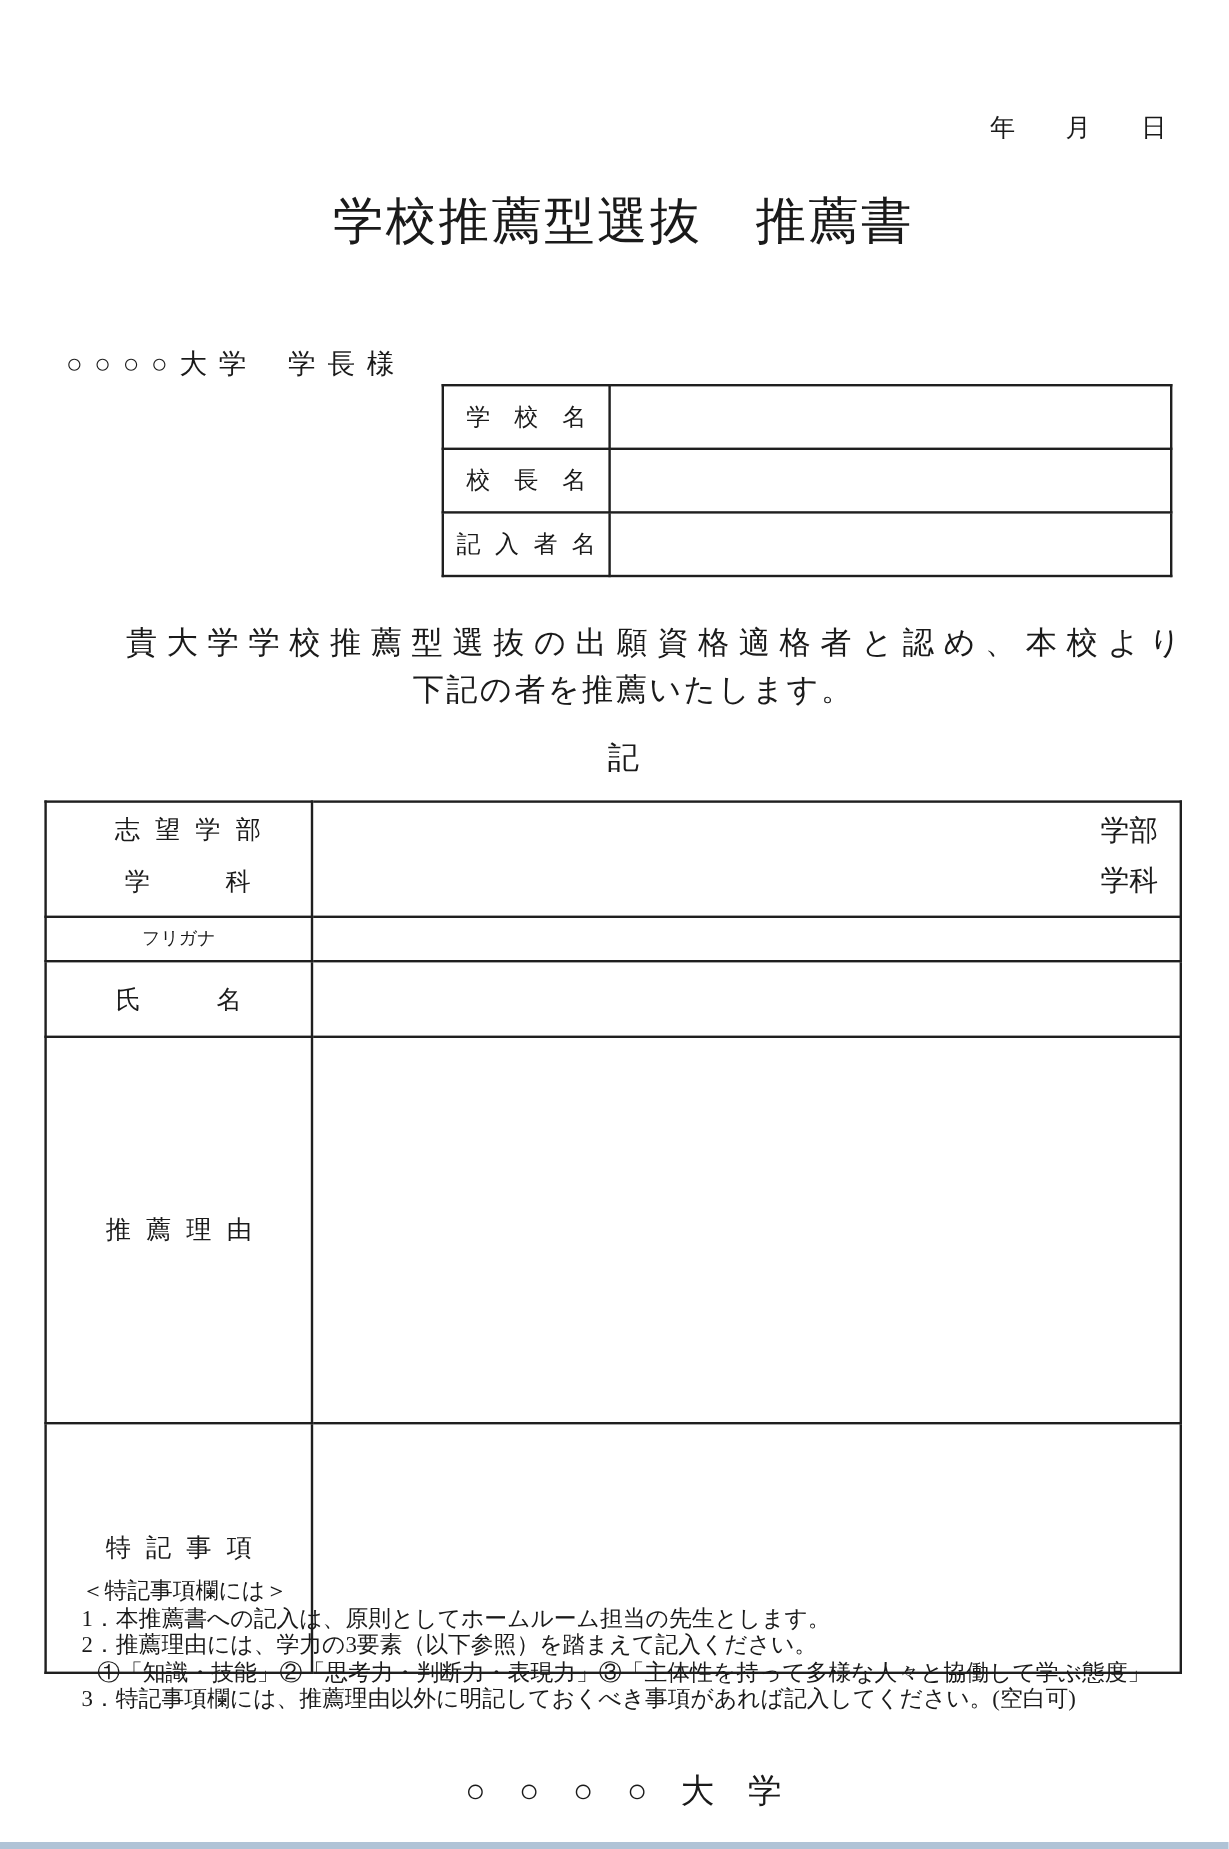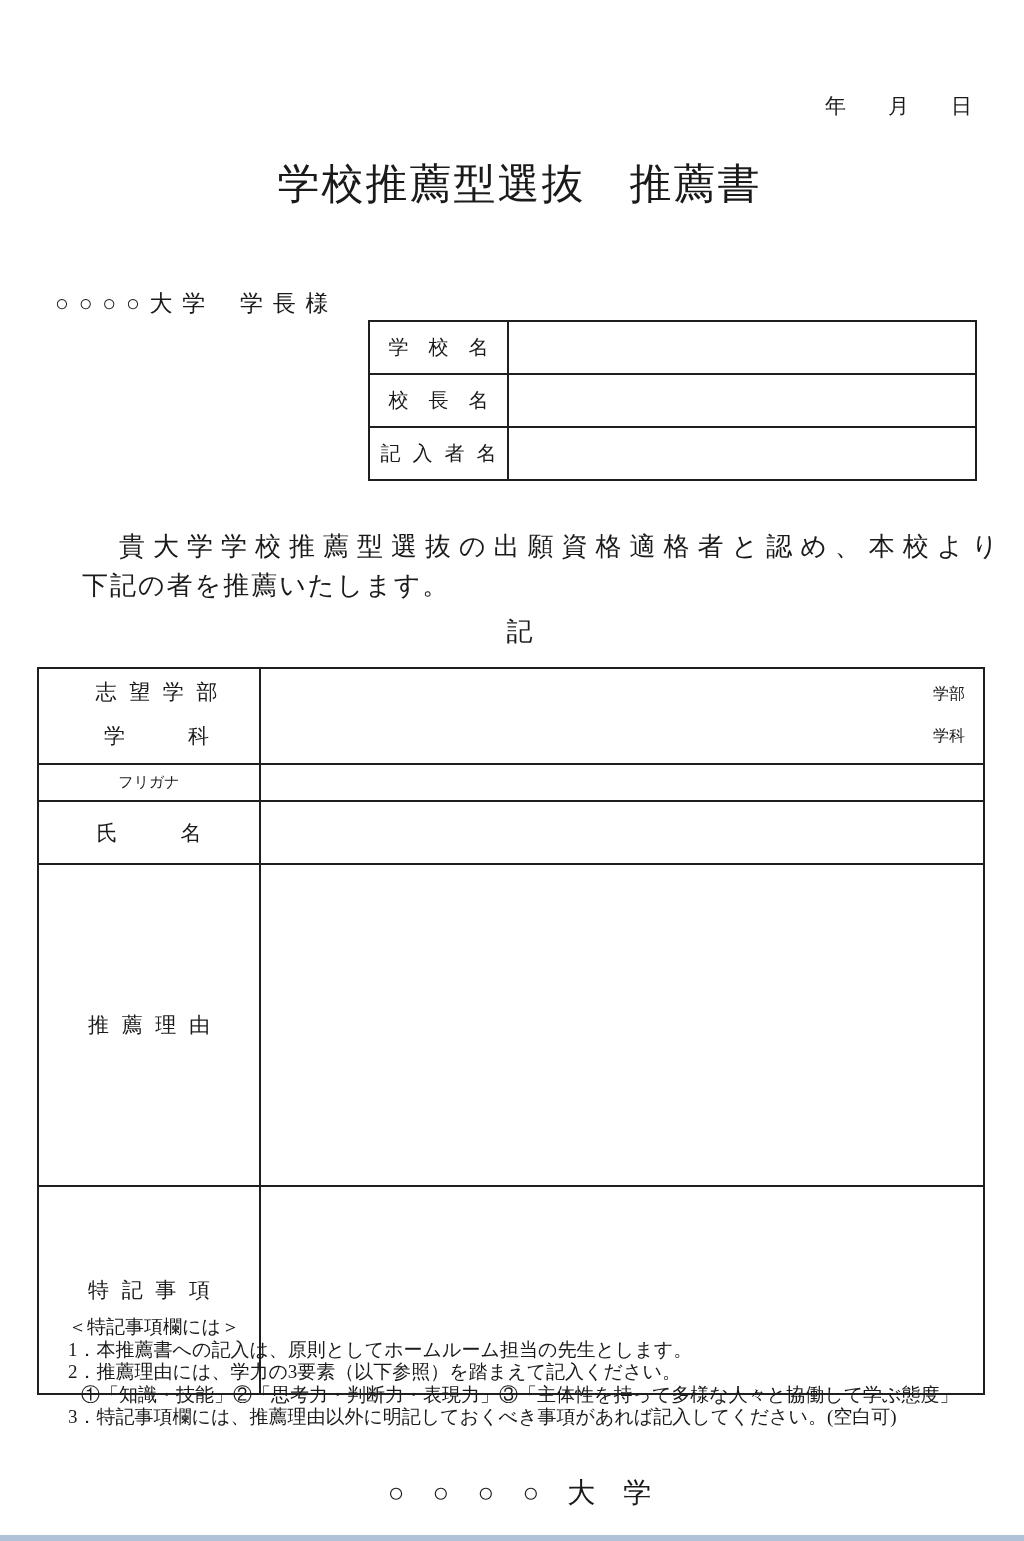--- a/index.html
+++ b/index.html
@@ -56,28 +56,27 @@
   .school-table td { height: 53px; }
   .school-table .label-cell {
     width: 139px;
     text-align: center;
     font-size: 20px;
   }
 
   .body-par {
     position: absolute;
     top: 516px;
-    left: 52px;
+    left: 38px;
     width: 950px;
     font-size: 26px;
     line-height: 39px;
-    margin-top: 11px;
   }
   .body-line1 { text-indent: 37px; letter-spacing: 8px; white-space: nowrap; }
-  .body-line2 { letter-spacing: 2px; }
+  .body-line2 { letter-spacing: 2px; text-align: center; }
 
   .record-heading {
     position: absolute;
     top: 614px;
     left: 0;
     width: 100%;
     text-align: center;
     font-size: 26px;
   }
 
@@ -98,21 +97,21 @@
   .row-name td { height: 63px; margin-left: 40px; }
   .row-reason td { height: 322px; }
   .row-special td { height: 208px; }
 
   .label-two-line div { line-height: 44px; }
   .furigana-label { font-size: 15px !important; margin-left: 20px; }
 
   .faculty-value {
     text-align: right;
     padding-right: 18px;
-    font-size: 16px;
+    font-size: 24px;
   }
   .faculty-value div { line-height: 42px; }
 
   .notes {
     position: absolute;
     top: 1316px;
     left: 38px;
     width: 950px;
     font-size: 19px;
     line-height: 22.5px;

